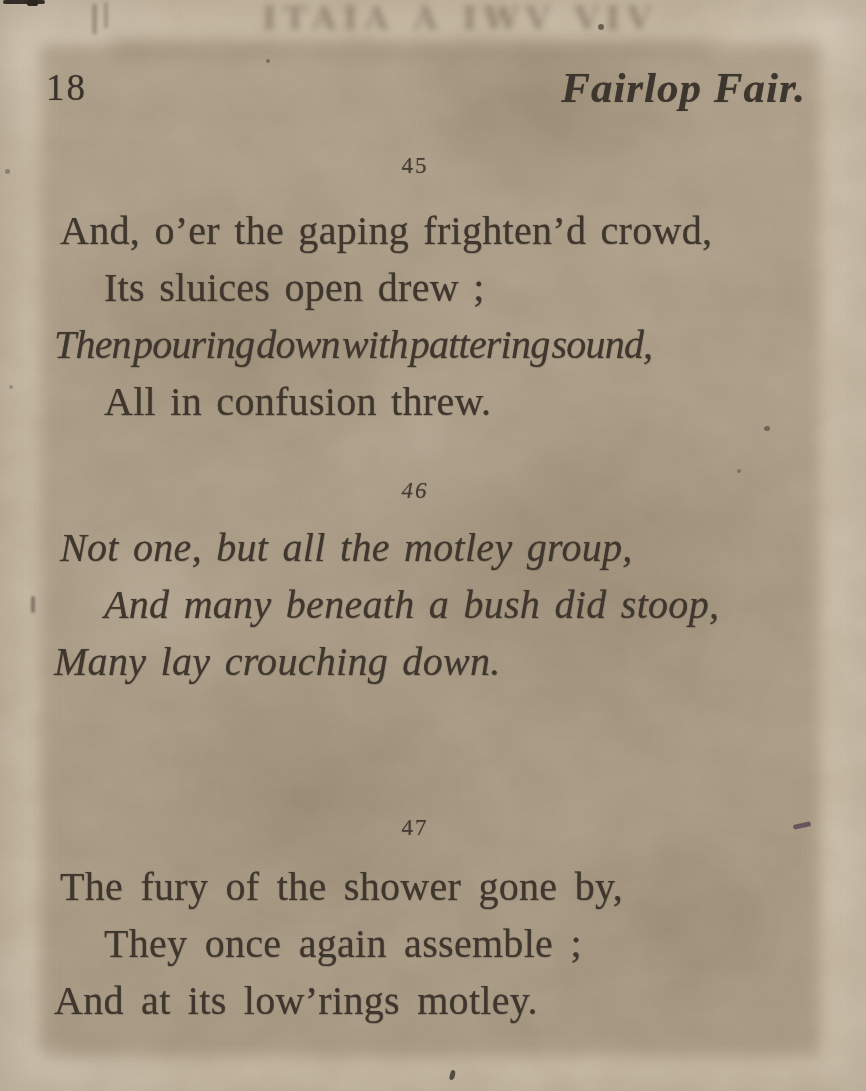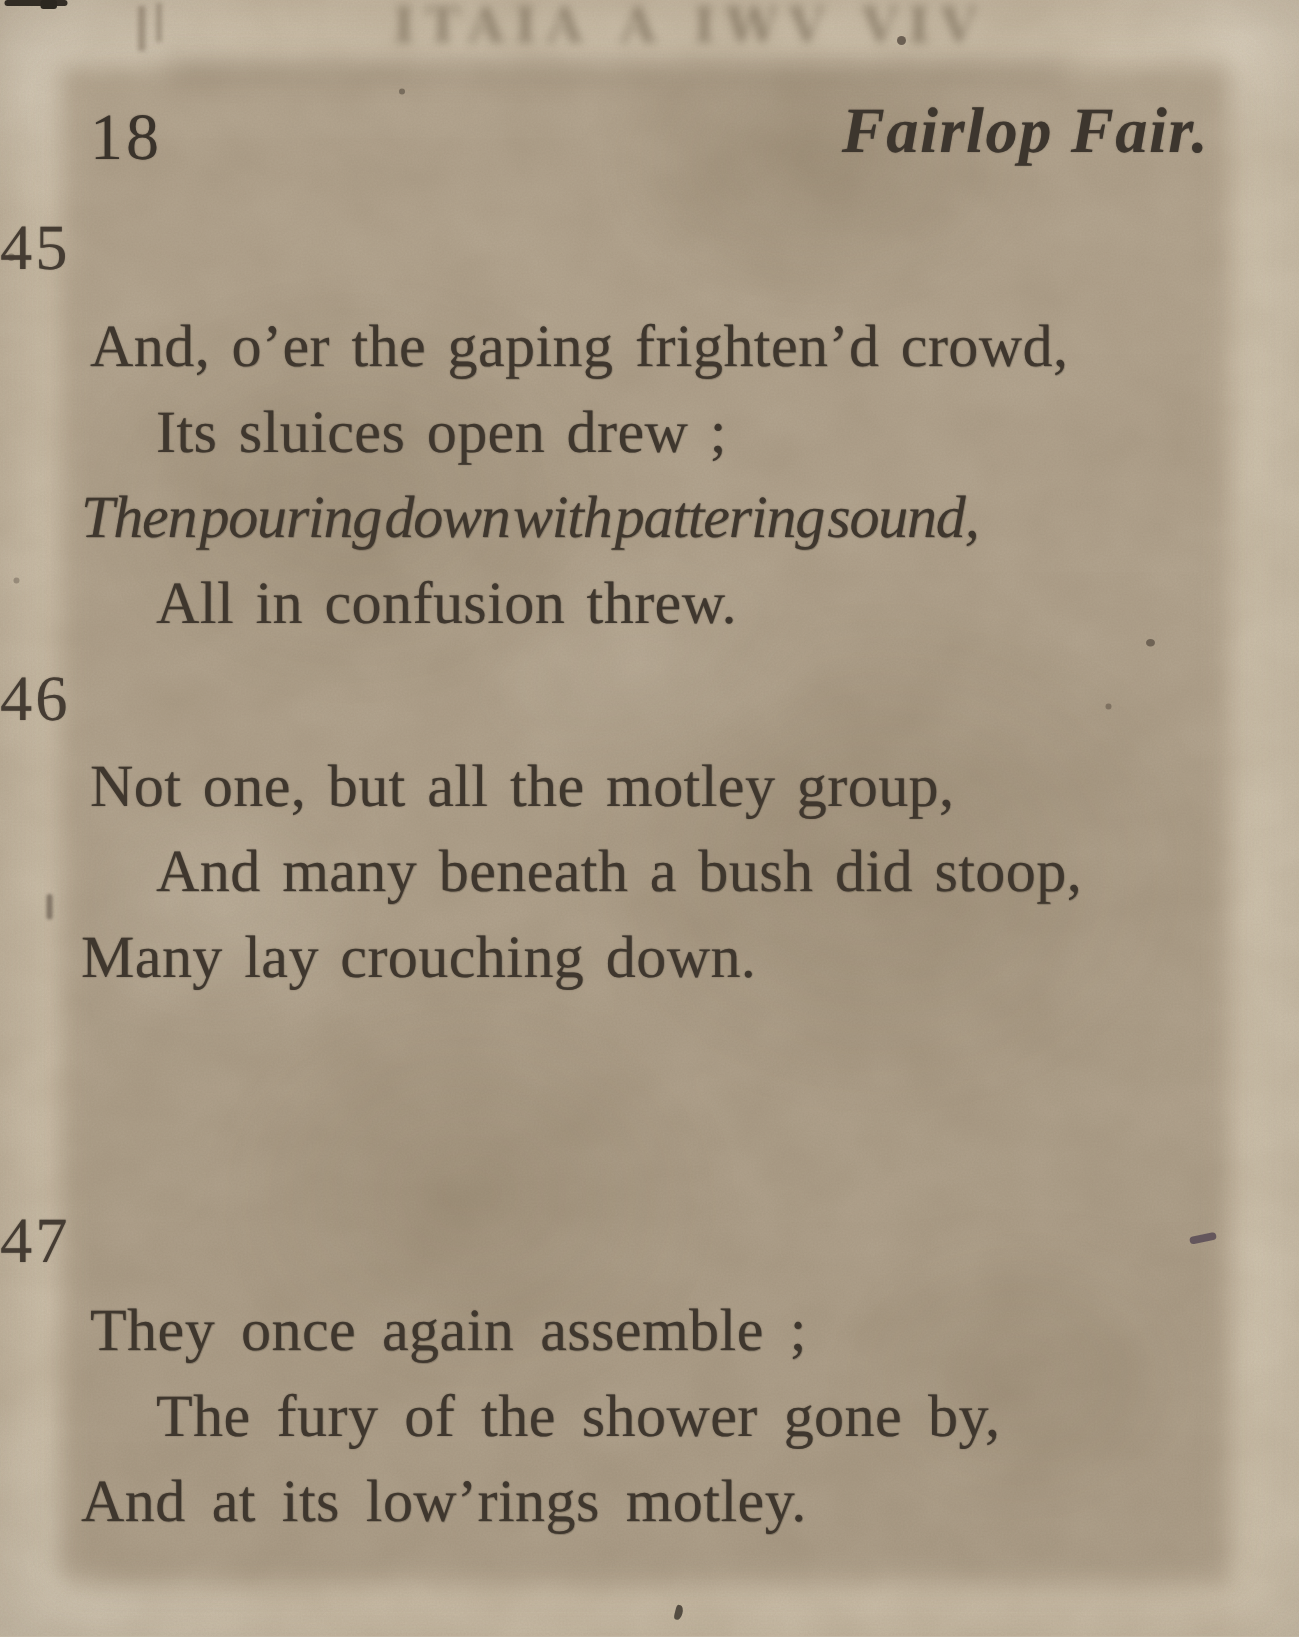--- a/index.html
+++ b/index.html
@@ -57,37 +57,37 @@
   .speck.s3{left:764px;top:426px;width:6px;height:5px;opacity:.7;}
   .speck.s4{left:737px;top:469px;width:4px;height:4px;opacity:.5;}
   .speck.s5{left:5px;top:169px;width:5px;height:5px;opacity:.5;filter:blur(.5px);}
   .speck.s6{left:9px;top:385px;width:4px;height:4px;opacity:.4;filter:blur(.5px);}
   .dashmark{position:absolute;left:793px;top:823px;width:18px;height:5px;border-radius:3px;transform:rotate(-12deg);background:#5c4f58;opacity:.9;}
   .leftmark{position:absolute;left:31px;top:596px;width:4px;height:17px;background:rgba(70,60,50,.5);filter:blur(1px);border-radius:2px;}
   .commamark{position:absolute;left:450px;top:1070px;width:5px;height:10px;border-radius:40% 60% 60% 40%;transform:rotate(14deg);background:#3a332c;opacity:.8;}
 
   
   .page-number{
-    position:absolute; left:60px; top:66px;
-    font-size:44px; color:#3a332b; letter-spacing:2px;
+    position:absolute; left:46px; top:66px;
+    font-size:37px; color:#3a332b; letter-spacing:2px;
     text-shadow:0 0 1px rgba(52,44,36,.5);
   }
   .running-title{
     position:absolute; top:63px; left:0; right:60px; text-align:right;
     font-style:italic; font-weight:bold; font-size:43px; letter-spacing:1px;
     color:#3d362e; text-shadow:0 0 1px rgba(52,44,36,.5);
   }
 
   
   .stanza{position:absolute;left:0;right:36px;}
   .stanza:nth-of-type(1){top:146px;}
-  .stanza:nth-of-type(2){top:447px;}
+  .stanza:nth-of-type(2){top:471px;font-style:italic;}
   .stanza:nth-of-type(3){top:808px;}
   .stanza-number{
-    font-size:43px; line-height:40px; letter-spacing:2px;
+    text-align:center; font-size:23px; line-height:40px; letter-spacing:2px;
     color:#453c33; text-shadow:0 0 1px rgba(52,44,36,.45);
   }
   .lines{margin-left:60px;}
   .stanza:nth-of-type(1) .lines{margin-top:16px;}
   .stanza:nth-of-type(2) .lines{margin-top:8px;}
   .stanza:nth-of-type(3) .lines{margin-top:10px;}
   .line{
     height:57px; line-height:57px; font-size:40px;
     color:#3f372e; word-spacing:4px; letter-spacing:.3px;
     white-space:nowrap;
@@ -150,19 +150,19 @@
     <div class="lines">
           <div class="line">Not one, but all the motley group,</div>
           <div class="line">And many beneath a bush did stoop,</div>
           <div class="line">Many lay crouching down.</div>
         </div>
   </section>
 
   <section class="stanza">
     <div class="stanza-number">47</div>
     <div class="lines">
+          <div class="line">The fury of the shower gone by,</div>
           <div class="line">They once again assemble ;</div>
-          <div class="line">The fury of the shower gone by,</div>
           <div class="line">And at its low’rings motley.</div>
         </div>
   </section>
 </main>
 </div>
 
 </body></html>

